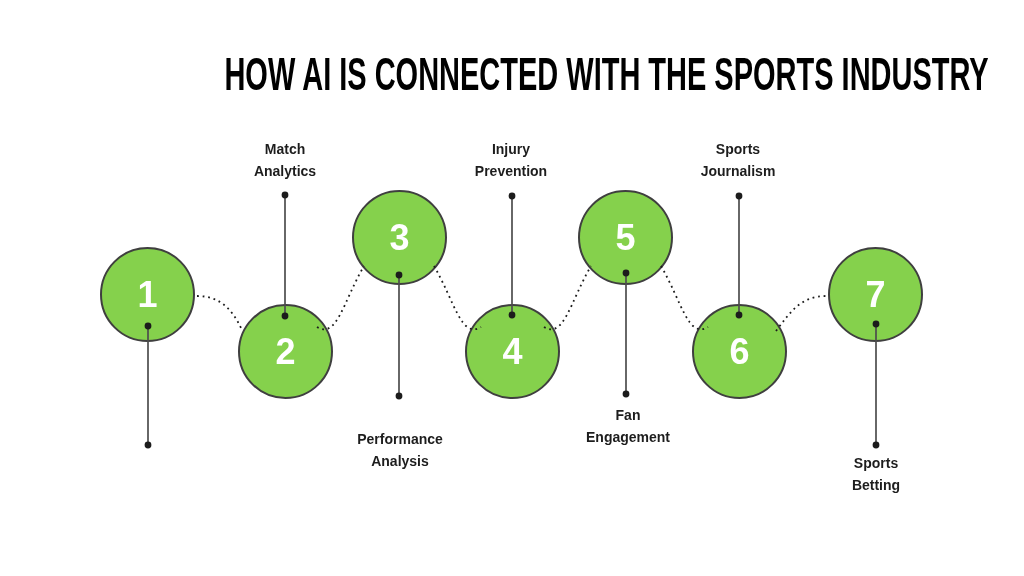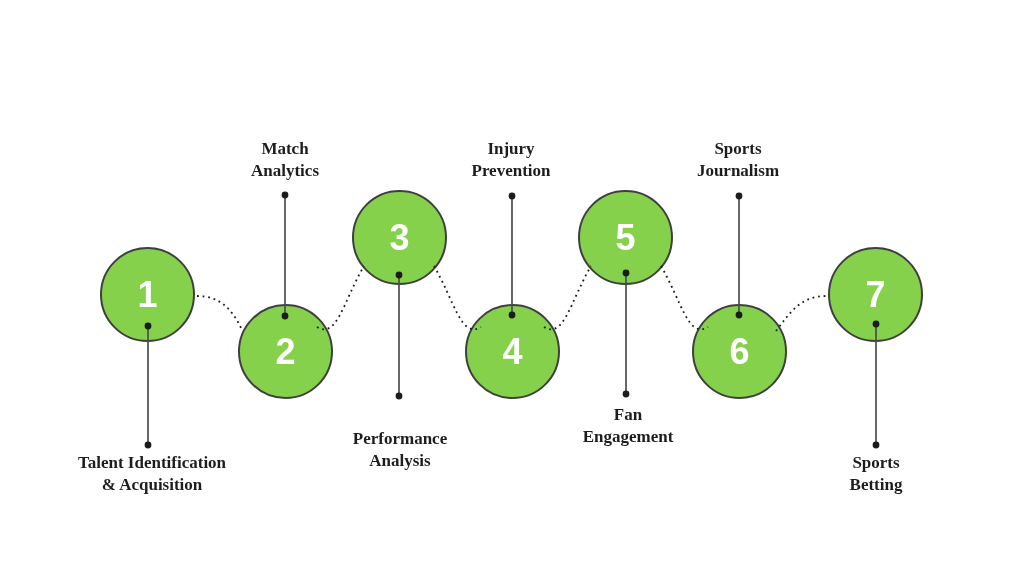--- a/index.html
+++ b/index.html
@@ -82,40 +82,41 @@
   .c3 { left: 352px; top: 190px; }
   .c4 { left: 465px; top: 304px; }
   .c5 { left: 578px; top: 190px; }
   .c6 { left: 692px; top: 304px; }
   .c7 { left: 828px; top: 247px; }
   .step-label {
     position: absolute;
     transform: translateX(-50%);
     text-align: center;
     white-space: pre-line;
-    font-family: Liberation Serif, serif;
+    font-family: Liberation Sans, sans-serif;
     font-weight: 700;
-    font-size: 17px;
+    font-size: 14px;
     line-height: 22px;
     color: var(--label-color, #1d1d1d);
     z-index: 3;
   }
   .l1 { left: 152px; top: 452px; }
   .l2 { left: 285px; top: 138px; }
   .l3 { left: 400px; top: 404px; margin-top: 24px; }
   .l4 { left: 511px; top: 138px; }
   .l5 { left: 628px; top: 404px; }
   .l6 { left: 738px; top: 138px; }
   .l7 { left: 876px; top: 452px; }
 </style>
 </head>
 <body>
 
 <div class="canvas">
 
+  <h1 class="title"><span class="title-inner">HOW AI IS CONNECTED WITH THE SPORTS INDUSTRY</span></h1>
 
   <svg class="diagram-svg" viewBox="0 0 1024 576" xmlns="http://www.w3.org/2000/svg">
 
     <g>
       <path class="connector" d="M 197 296 C 218 296, 231 307, 241 328"></path>
       <path class="connector" d="M 317 327 C 337 339, 343 302, 364 266"></path>
       <path class="connector" d="M 434 266 C 455 302, 461 339, 481 327"></path>
       <path class="connector" d="M 544 327 C 564 339, 570 302, 591 266"></path>
       <path class="connector" d="M 661 266 C 682 302, 688 339, 708 327"></path>
       <path class="connector" d="M 776 331 C 791 311, 801 296, 827 296"></path>
@@ -164,22 +165,20 @@
   <div class="circle c5">
       <span class="num">5</span>
     </div>
   <div class="circle c6">
       <span class="num">6</span>
     </div>
   <div class="circle c7">
       <span class="num">7</span>
     </div>
 
-  <div class="step-label l1">Talent Identification
-&amp; Acquisition</div>
   <div class="step-label l2">Match
 Analytics</div>
   <div class="step-label l3">Performance
 Analysis</div>
   <div class="step-label l4">Injury
 Prevention</div>
   <div class="step-label l5">Fan
 Engagement</div>
   <div class="step-label l6">Sports
 Journalism</div>

